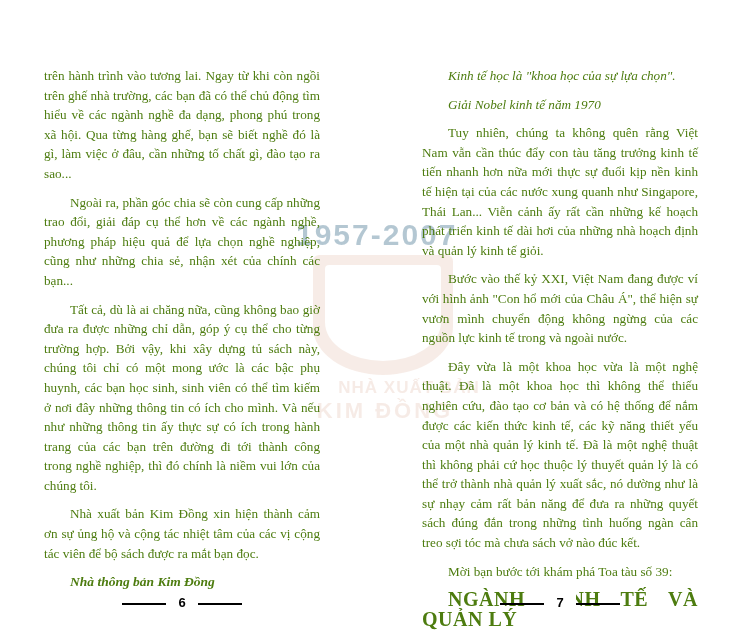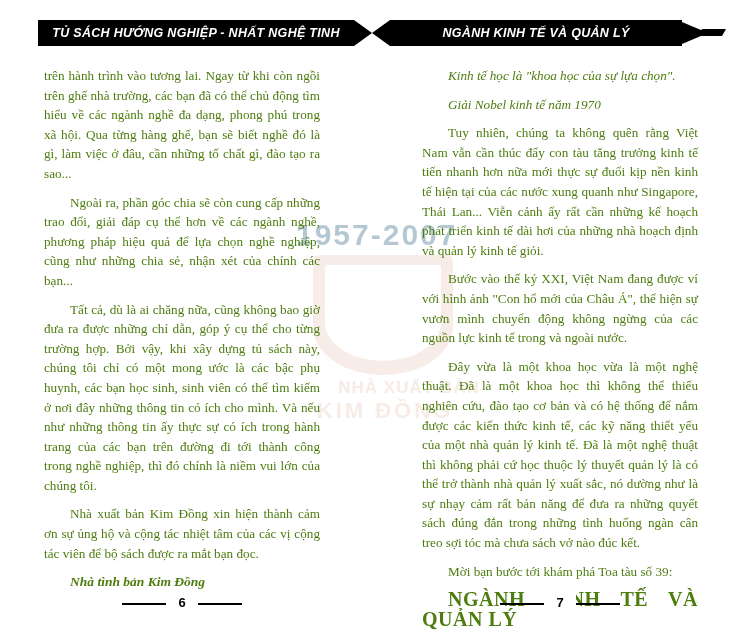--- a/index.html
+++ b/index.html
@@ -221,46 +221,34 @@
     font-family: "Liberation Sans", sans-serif;
     font-weight: bold;
     font-size: 13px;
   }
 </style>
 </head>
 <body>
 
 <div id="page">
 
-  <div class="header">
-    <div class="hdr-bar hdr-left">
-      <div class="hdr-text">TỦ SÁCH HƯỚNG NGHIỆP - NHẤT NGHỆ TINH</div>
-    </div>
-    <div class="hdr-notch"></div>
-    <div class="hdr-notch2"></div>
-    <div class="hdr-bar hdr-right">
-      <div class="hdr-text">NGÀNH KINH TẾ VÀ QUẢN LÝ</div>
-    </div>
-    <div class="hdr-tail"></div>
-    <div class="hdr-tail2"></div>
-  </div>
 
   <div class="watermark">
     <div class="wm-year">1957-2007</div>
     <div class="wm-shield"></div>
     <div class="wm-line1">NHÀ XUẤT BẢN</div>
     <div class="wm-line2">KIM ĐỒNG</div>
   </div>
 
   <div class="col col-left">
     <p class="noindent">trên hành trình vào tương lai. Ngay từ khi còn ngồi trên ghế nhà trường, các bạn đã có thể chủ động tìm hiểu về các ngành nghề đa dạng, phong phú trong xã hội. Qua từng hàng ghế, bạn sẽ biết nghề đó là gì, làm việc ở đâu, cần những tố chất gì, đào tạo ra sao...</p>
     <p>Ngoài ra, phần góc chia sẽ còn cung cấp những trao đổi, giải đáp cụ thể hơn về các ngành nghề, phương pháp hiệu quả để lựa chọn nghề nghiệp, cũng như những chia sẻ, nhận xét của chính các bạn...</p>
     <p>Tất cả, dù là ai chăng nữa, cũng không bao giờ đưa ra được những chỉ dẫn, góp ý cụ thể cho từng trường hợp. Bởi vậy, khi xây dựng tủ sách này, chúng tôi chỉ có một mong ước là các bậc phụ huynh, các bạn học sinh, sinh viên có thể tìm kiếm ở nơi đây những thông tin có ích cho mình. Và nếu như những thông tin ấy thực sự có ích trong hành trang của các bạn trên đường đi tới thành công trong nghề nghiệp, thì đó chính là niềm vui lớn của chúng tôi.</p>
     <p>Nhà xuất bản Kim Đồng xin hiện thành cảm ơn sự ủng hộ và cộng tác nhiệt tâm của các vị cộng tác viên để bộ sách được ra mắt bạn đọc.</p>
-    <p class="signature">Nhà tình bản Kim Đồng</p>
+    <p class="signature">Nhà thông bản Kim Đồng</p>
   </div>
 
   <div class="col col-right">
     <p class="quote">Kinh tế học là "khoa học của sự lựa chọn".</p>
     <p class="byline-italic">Giải Nobel kinh tế năm 1970</p>
     <p>Tuy nhiên, chúng ta không quên rằng Việt Nam vẫn cần thúc đẩy con tàu tăng trưởng kinh tế tiến nhanh hơn nữa mới thực sự đuổi kịp nền kinh tế hiện tại của các nước xung quanh như Singapore, Thái Lan... Viễn cảnh ấy rất cần những kế hoạch phát triển kinh tế dài hơi của những nhà hoạch định và quản lý kinh tế giỏi.</p>
     <p>Bước vào thế kỷ XXI, Việt Nam đang được ví với hình ảnh "Con hổ mới của Châu Á", thể hiện sự vươn mình chuyển động không ngừng của các nguồn lực kinh tế trong và ngoài nước.</p>
     <p>Đây vừa là một khoa học vừa là một nghệ thuật. Đã là một khoa học thì không thể thiếu nghiên cứu, đào tạo cơ bản và có hệ thống để nắm được các kiến thức kinh tế, các kỹ năng thiết yếu của một nhà quản lý kinh tế. Đã là một nghệ thuật thì không phải cứ học thuộc lý thuyết quản lý là có thể trở thành nhà quản lý xuất sắc, nó dường như là sự nhạy cảm rất bản năng để đưa ra những quyết sách đúng đắn trong những tình huống ngàn cân treo sợi tóc mà chưa sách vở nào đúc kết.</p>
     <p class="lead-in">Mời bạn bước tới khám phá Toa tàu số 39:</p>
     <p class="title-big">NGÀNH KINH TẾ VÀ QUẢN LÝ</p>

